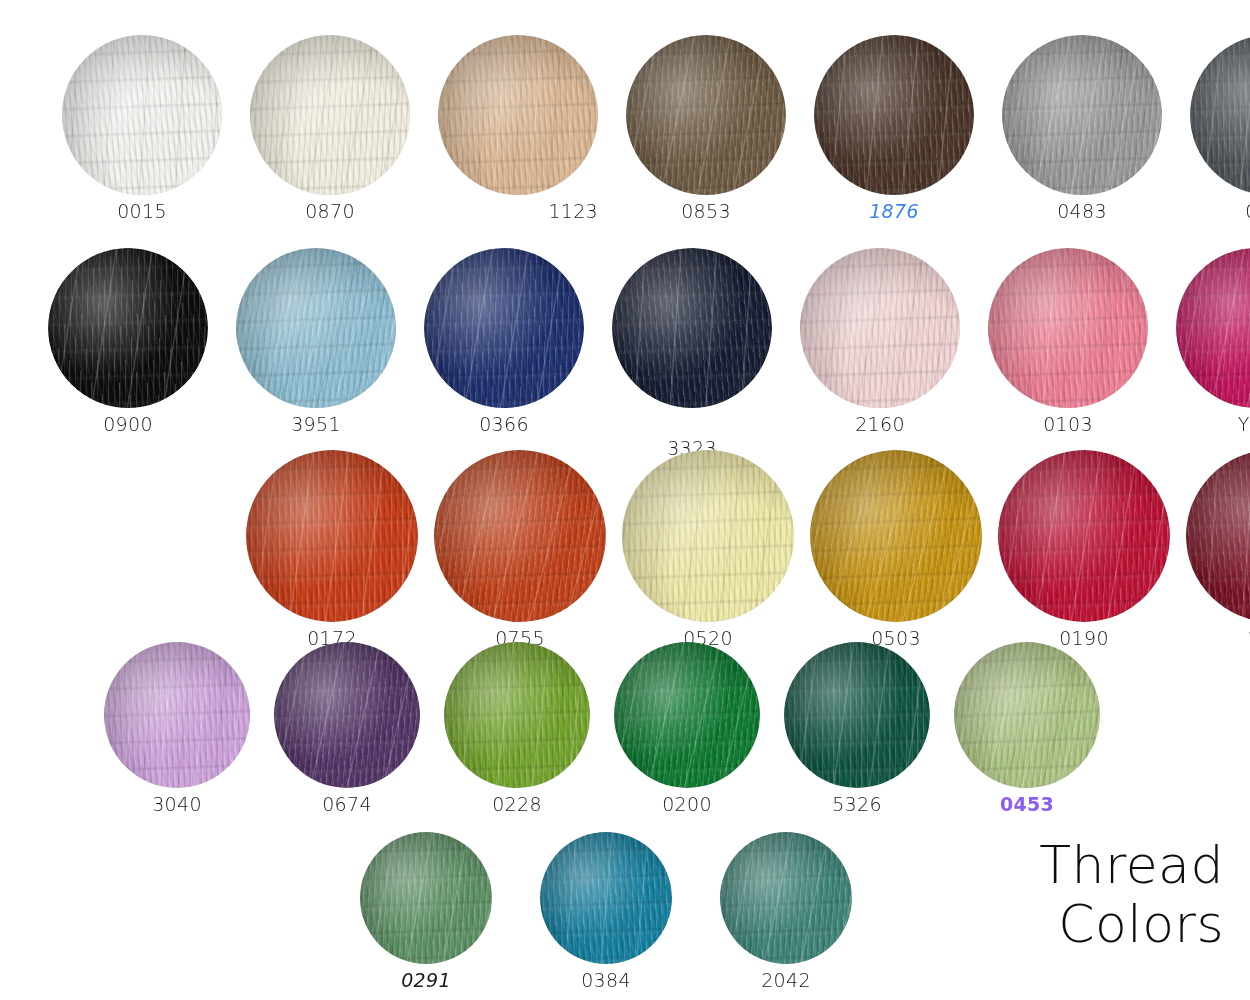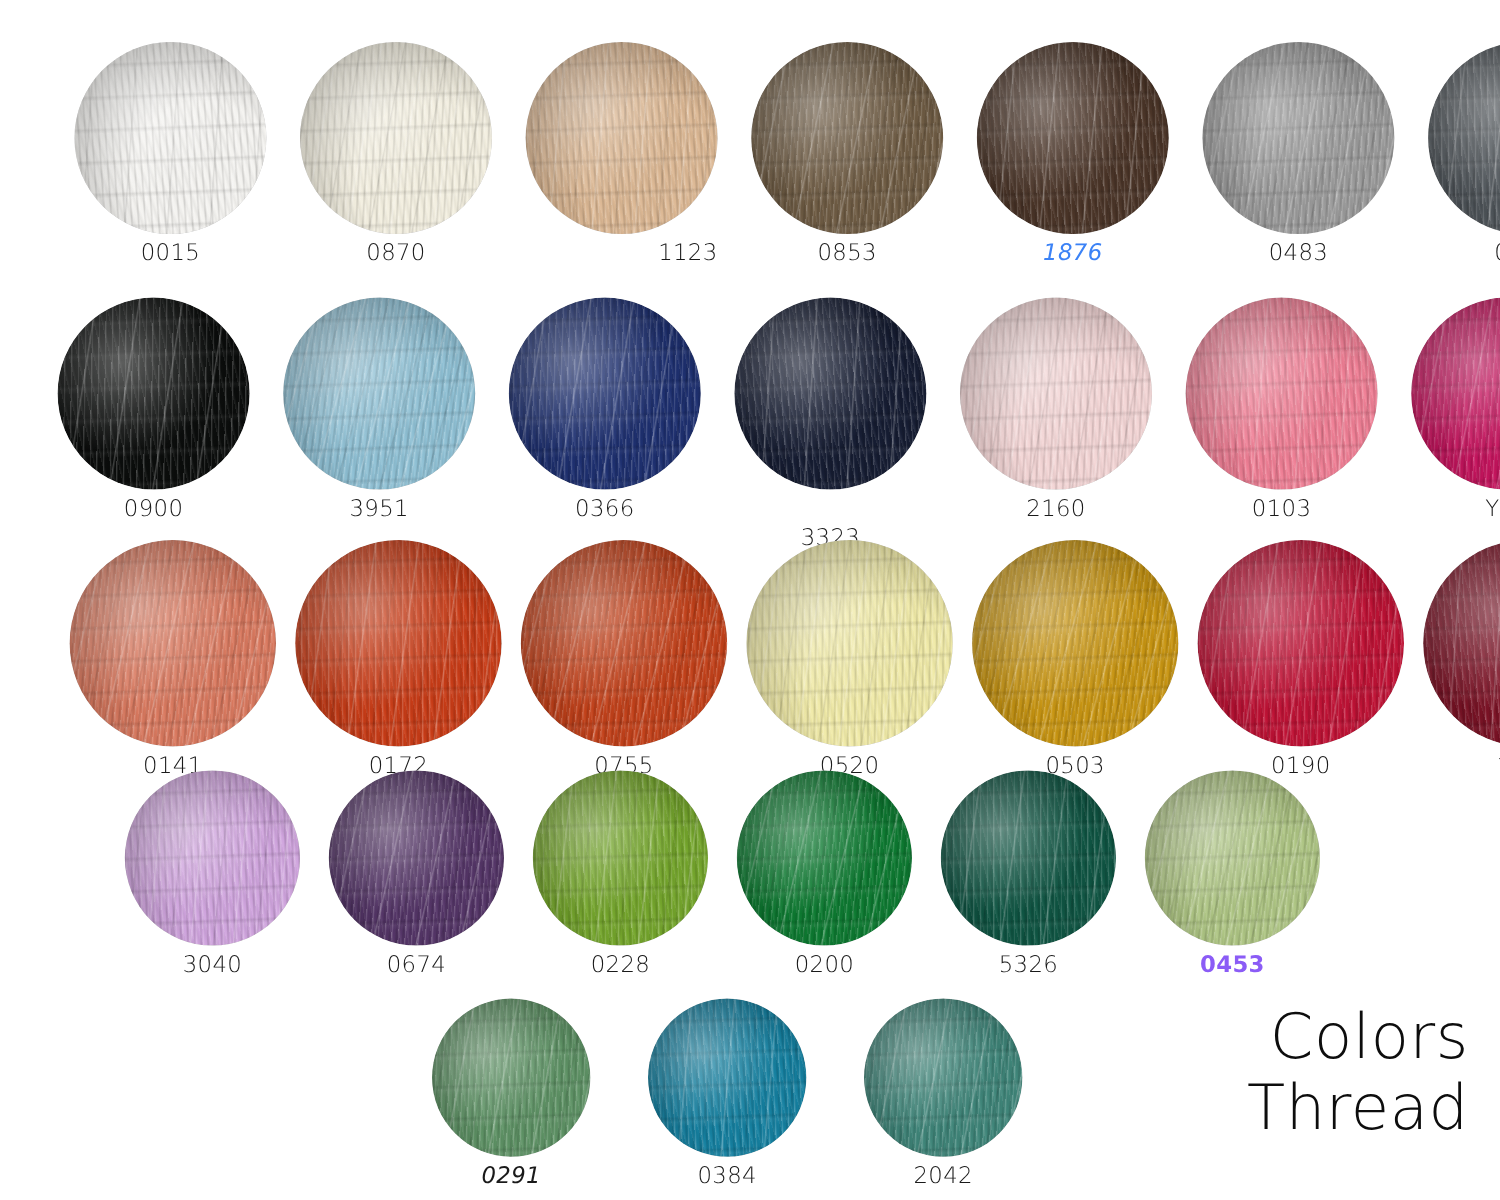--- a/index.html
+++ b/index.html
@@ -301,31 +301,20 @@
       <div class="spool" style="width: 160px; height: 160px;">
         <div class="base" style="background: rgb(196, 20, 93);"></div>
         <div class="threads" style="background-image: repeating-linear-gradient(94deg, rgba(255, 255, 255, 0.55) 0px, rgba(255, 255, 255, 0) 1.6px, rgba(0, 0, 0, 0) 3px, rgba(0, 0, 0, 0.3) 4.2px, rgba(0, 0, 0, 0) 5.6px);"></div>
         <div class="threads2" style="background-image: repeating-linear-gradient(80deg, rgba(255, 255, 255, 0.4) 0px, rgba(255, 255, 255, 0) 2.2px, rgba(0, 0, 0, 0.22) 4.4px, rgba(0, 0, 0, 0) 6.6px);"></div>
         <div class="filaments" style="background-image: repeating-linear-gradient(102deg, rgba(255, 255, 255, 0) 0px, rgba(255, 255, 255, 0) 14px, rgba(255, 255, 255, 0.75) 15px, rgba(255, 255, 255, 0) 16.5px, rgba(255, 255, 255, 0) 33px, rgba(0, 0, 0, 0.3) 34px, rgba(255, 255, 255, 0) 35.5px);"></div>
         <div class="bands"></div>
         <div class="shade"></div>
       </div>
       <div class="label" style="color: rgb(26, 26, 26);">Y40</div>
     </div>
-    <div class="swatch" style="left: 58px; top: 450px; width: 172px;">
-      <div class="spool" style="width: 172px; height: 172px;">
-        <div class="base" style="background: rgb(217, 121, 95);"></div>
-        <div class="threads" style="background-image: repeating-linear-gradient(96deg, rgba(255, 255, 255, 0.55) 0px, rgba(255, 255, 255, 0) 1.6px, rgba(0, 0, 0, 0) 3px, rgba(0, 0, 0, 0.3) 4.2px, rgba(0, 0, 0, 0) 5.6px);"></div>
-        <div class="threads2" style="background-image: repeating-linear-gradient(82deg, rgba(255, 255, 255, 0.4) 0px, rgba(255, 255, 255, 0) 2.2px, rgba(0, 0, 0, 0.22) 4.4px, rgba(0, 0, 0, 0) 6.6px);"></div>
-        <div class="filaments" style="background-image: repeating-linear-gradient(104deg, rgba(255, 255, 255, 0) 0px, rgba(255, 255, 255, 0) 14px, rgba(255, 255, 255, 0.75) 15px, rgba(255, 255, 255, 0) 16.5px, rgba(255, 255, 255, 0) 33px, rgba(0, 0, 0, 0.3) 34px, rgba(255, 255, 255, 0) 35.5px);"></div>
-        <div class="bands"></div>
-        <div class="shade"></div>
-      </div>
-      <div class="label" style="color: rgb(26, 26, 26);">0141</div>
-    </div>
     <div class="swatch" style="left: 246px; top: 450px; width: 172px;">
       <div class="spool" style="width: 172px; height: 172px;">
         <div class="base" style="background: rgb(200, 60, 23);"></div>
         <div class="threads" style="background-image: repeating-linear-gradient(90deg, rgba(255, 255, 255, 0.55) 0px, rgba(255, 255, 255, 0) 1.6px, rgba(0, 0, 0, 0) 3px, rgba(0, 0, 0, 0.3) 4.2px, rgba(0, 0, 0, 0) 5.6px);"></div>
         <div class="threads2" style="background-image: repeating-linear-gradient(76deg, rgba(255, 255, 255, 0.4) 0px, rgba(255, 255, 255, 0) 2.2px, rgba(0, 0, 0, 0.22) 4.4px, rgba(0, 0, 0, 0) 6.6px);"></div>
         <div class="filaments" style="background-image: repeating-linear-gradient(98deg, rgba(255, 255, 255, 0) 0px, rgba(255, 255, 255, 0) 14px, rgba(255, 255, 255, 0.75) 15px, rgba(255, 255, 255, 0) 16.5px, rgba(255, 255, 255, 0) 33px, rgba(0, 0, 0, 0.3) 34px, rgba(255, 255, 255, 0) 35.5px);"></div>
         <div class="bands"></div>
         <div class="shade"></div>
       </div>
       <div class="label" style="color: rgb(26, 26, 26);">0172</div>
@@ -480,15 +469,15 @@
         <div class="threads2" style="background-image: repeating-linear-gradient(80deg, rgba(255, 255, 255, 0.4) 0px, rgba(255, 255, 255, 0) 2.2px, rgba(0, 0, 0, 0.22) 4.4px, rgba(0, 0, 0, 0) 6.6px);"></div>
         <div class="filaments" style="background-image: repeating-linear-gradient(102deg, rgba(255, 255, 255, 0) 0px, rgba(255, 255, 255, 0) 14px, rgba(255, 255, 255, 0.75) 15px, rgba(255, 255, 255, 0) 16.5px, rgba(255, 255, 255, 0) 33px, rgba(0, 0, 0, 0.3) 34px, rgba(255, 255, 255, 0) 35.5px);"></div>
         <div class="bands"></div>
         <div class="shade"></div>
       </div>
       <div class="label" style="color: rgb(26, 26, 26);">2042</div>
     </div>
   </div>
 
 <div id="title" style="right: 26px; top: 836px; color: rgb(13, 13, 13);">
+  <span class="tline">Thread</span>
   <span class="tline">Colors</span>
-  <span class="tline">Thread</span>
 </div>
 
 </body></html>

